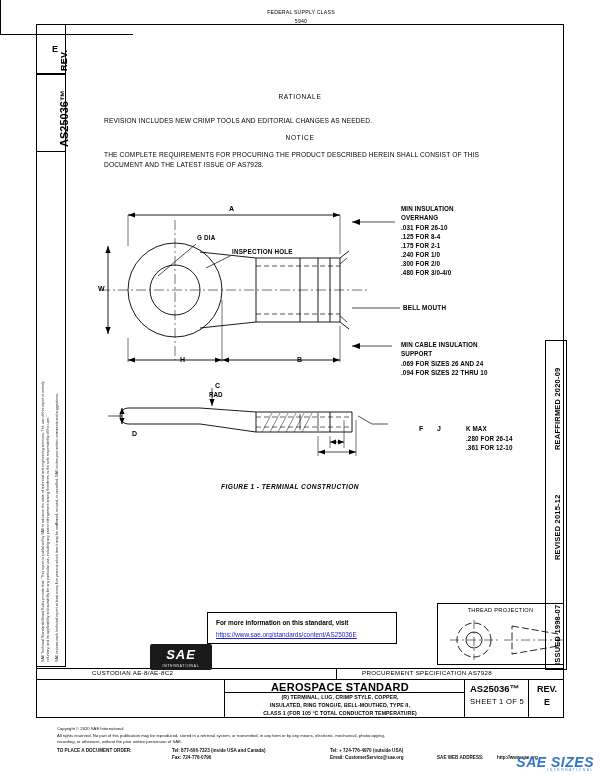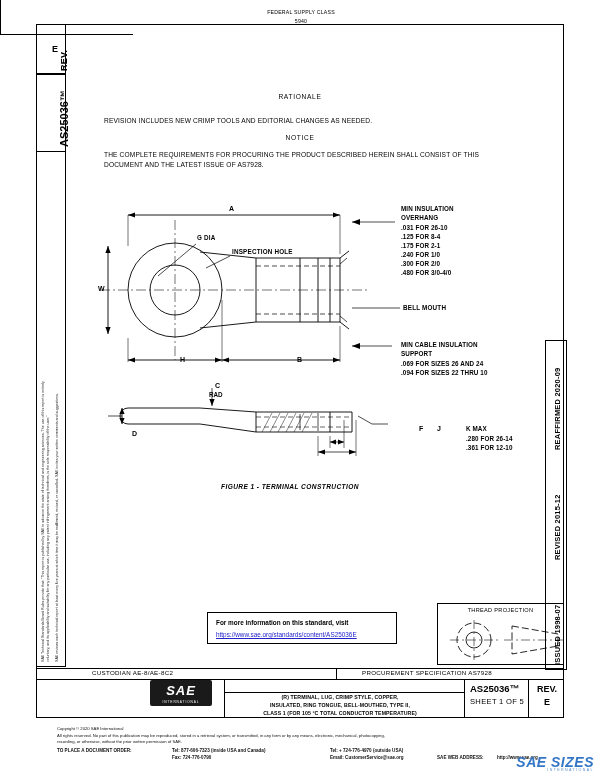--- a/index.html
+++ b/index.html
@@ -193,21 +193,21 @@
     position: absolute; left: 533px; top: 684px; width: 28px;
     text-align: center; font-size: 9px; font-weight: bold;
   }
   #rev-val {
     position: absolute; left: 533px; top: 697px; width: 28px;
     text-align: center; font-size: 9px; font-weight: bold;
   }
 
   
   #sae-logo {
-    position: absolute; left: 150px; top: 680px;
+    position: absolute; left: 150px; top: 644px;
     width: 62px; height: 26px;
     background: #1a1a1a;
     border-radius: 2px;
   }
   #sae-logo .txt {
     position: absolute; left: 0; top: 3px; width: 100%;
     text-align: center; color: #fff;
     font-size: 13px; font-weight: bold; font-style: italic;
     letter-spacing: 1px;
   }
@@ -444,20 +444,21 @@
   <div class="tb-v" style="left:464px; top:679px; height:39px;"></div>
 
   <div class="tb-v" style="left:528px; top:679px; height:39px;"></div>
 
   <div class="tb-h" style="left:224px; top:692px; width:240px;"></div>
 
   <div class="tb-v" style="left:336px; top:668px; height:11px;"></div>
 
   <div id="custodian">CUSTODIAN  AE-8/AE-8C2</div>
   <div id="procspec">PROCUREMENT SPECIFICATION AS7928</div>
+  <div id="as-title">AEROSPACE STANDARD</div>
   <div id="as-desc" style="white-space:pre-line;">(R) TERMINAL, LUG, CRIMP STYLE, COPPER,
 INSULATED, RING TONGUE, BELL-MOUTHED, TYPE II,
 CLASS 1 (FOR 105 °C TOTAL CONDUCTOR TEMPERATURE)</div>
   <div id="as-num">AS25036™</div>
   <div id="as-sheet">SHEET 1 OF 5</div>
   <div id="rev-lbl">REV.</div>
   <div id="rev-val">E</div>
 
   <div id="sae-logo">
     <span class="txt">SAE</span>

